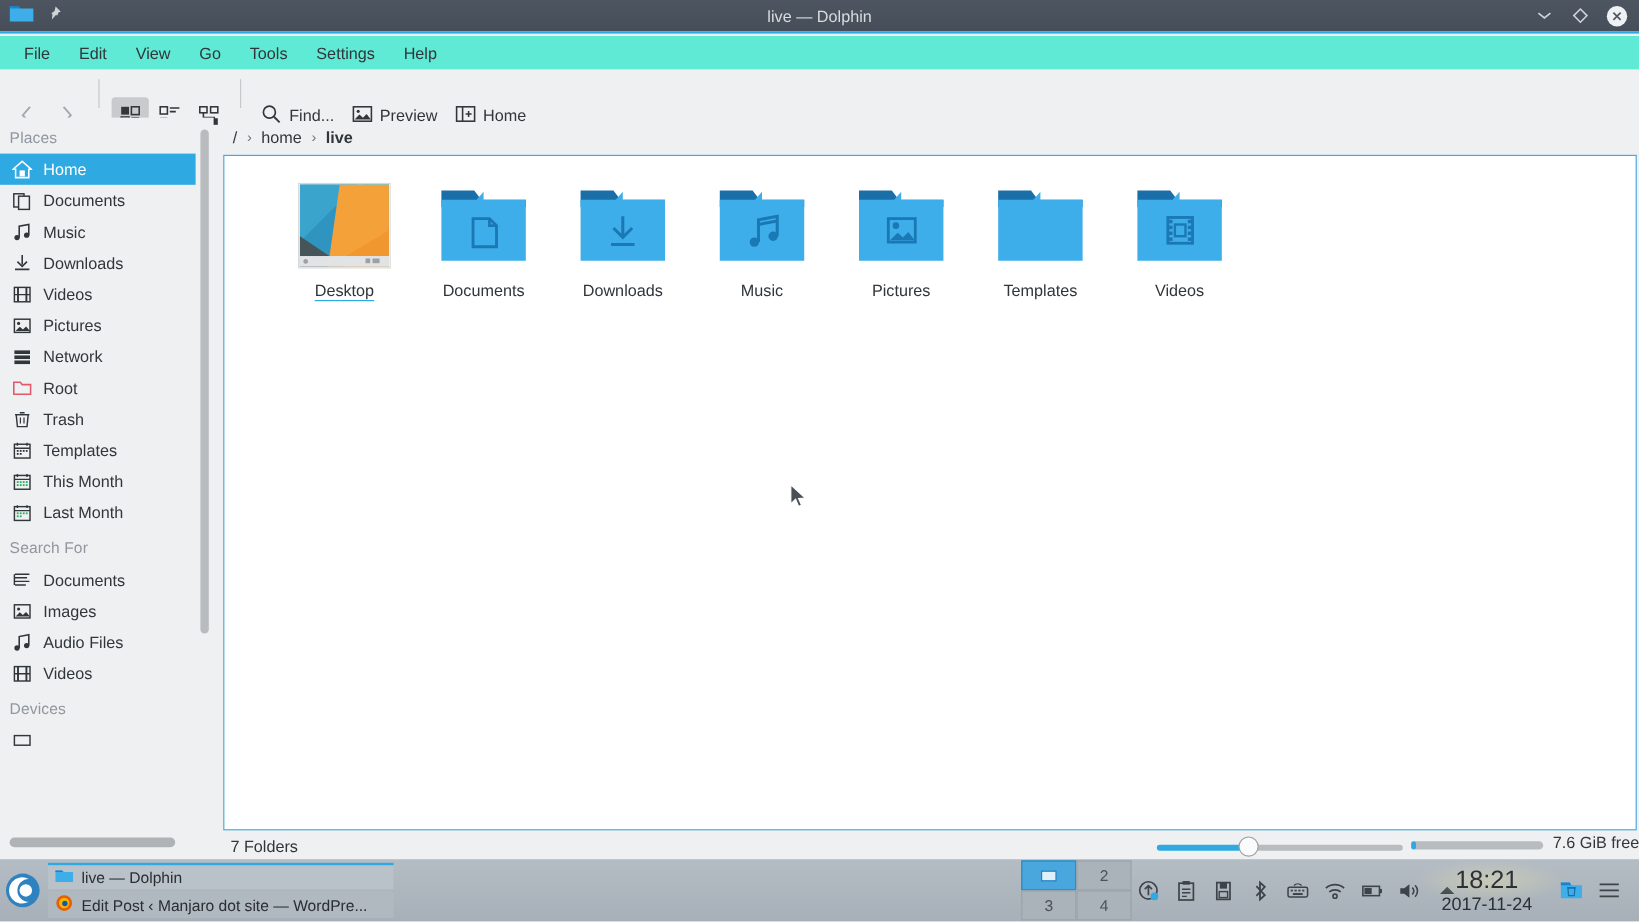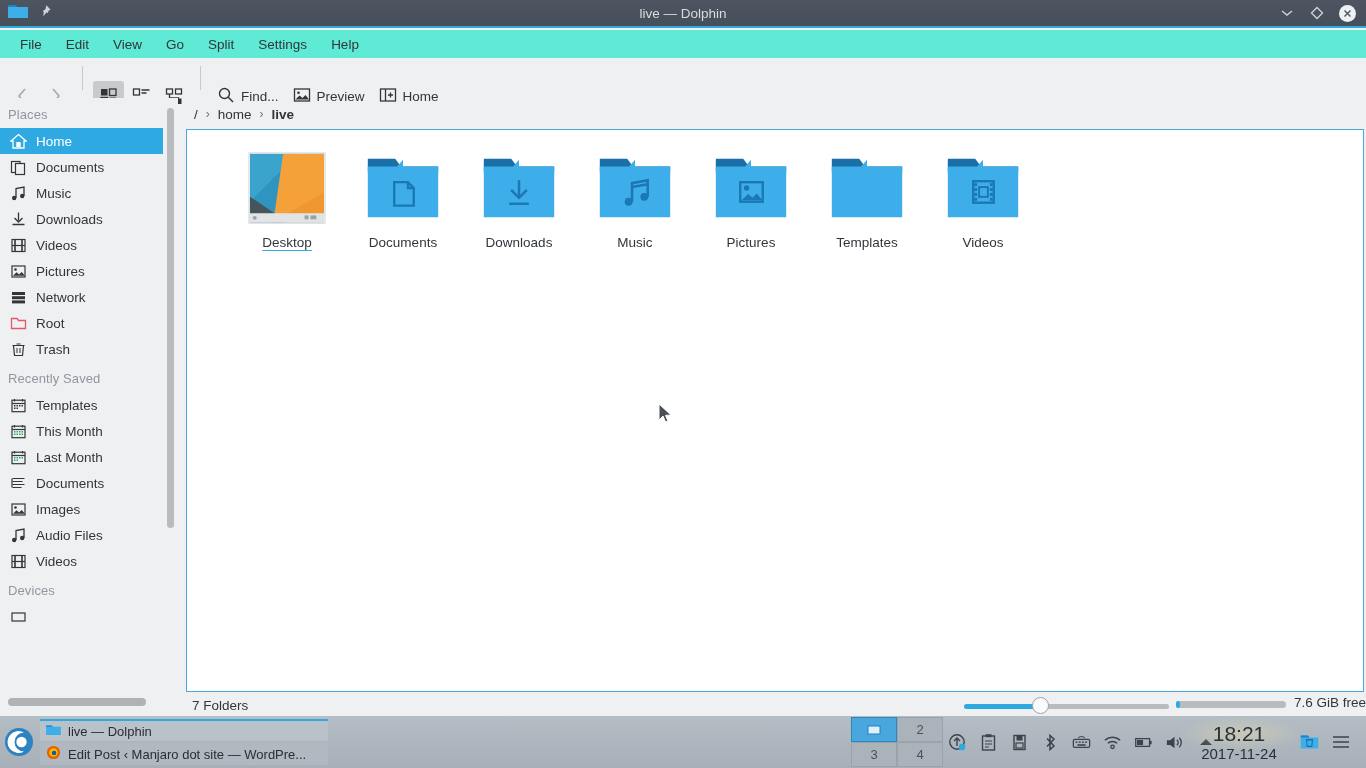--- a/index.html
+++ b/index.html
@@ -203,21 +203,21 @@
         </svg>
     </span>
   </div>
 </div>
 
 <div id="menubar">
   <div class="mi">File</div>
   <div class="mi">Edit</div>
   <div class="mi">View</div>
   <div class="mi">Go</div>
-  <div class="mi">Split</div>
+  <div class="mi">Tools</div>
   <div class="mi">Settings</div>
   <div class="mi">Help</div>
 </div>
 
 <div id="toolbar">
   <div class="tb-btn navbtn">
     <svg width="12" height="18" viewBox="0 0 12 18">
         <path d="M9 2L3 9l6 7" stroke="#a3a9af" stroke-width="1.6" fill="none"></path>
       </svg>
   </div>
@@ -365,21 +365,20 @@
     <span class="sb-ico">
       <svg width="17" height="17" viewBox="0 0 17 17">
           <path d="M3.5 4.5h10l-1 10h-8z" fill="none" stroke="#31363b" stroke-width="1.2"></path>
           <path d="M2.5 4.5h12M6.5 3h4" stroke="#31363b" stroke-width="1.2"></path>
           <path d="M7 7v5M10 7v5" stroke="#31363b" stroke-width="1"></path>
         </svg>
     </span>
     <span>Trash</span>
   </div>
 
-  <div class="sb-head">Recently Saved</div>
   <div class="sb-item">
     <span class="sb-ico">
       <svg width="17" height="17" viewBox="0 0 17 17">
           <rect x="2" y="3.2" width="13" height="11.5" fill="none" stroke="#31363b" stroke-width="1.2"></rect>
           <path d="M2 6.5h13" stroke="#31363b" stroke-width="1.2"></path>
           <path d="M4.5 2v2.4M12.5 2v2.4" stroke="#31363b" stroke-width="1.2"></path>
           <g fill="#31363b">
             <rect x="4" y="8" width="1.5" height="1.5"></rect>
             <rect x="6.5" y="8" width="1.5" height="1.5"></rect>
             <rect x="9" y="8" width="1.5" height="1.5"></rect>
@@ -423,20 +422,21 @@
             <rect x="9" y="8" width="1.5" height="1.5"></rect>
             <rect x="11.5" y="8" width="1.5" height="1.5"></rect>
             <rect x="4" y="10.5" width="1.5" height="1.5"></rect>
             <rect x="6.5" y="10.5" width="1.5" height="1.5"></rect>
           </g>
         </svg>
     </span>
     <span>Last Month</span>
   </div>
 
+  <div class="sb-head">Search For</div>
   <div class="sb-item">
     <span class="sb-ico">
       <svg width="17" height="17" viewBox="0 0 17 17">
           <path d="M2.5 3.5h12M2.5 6.5h10M2.5 9.5h12M2.5 12.5h9" stroke="#31363b" stroke-width="1.2"></path>
           <path d="M2 3.5v9" stroke="#31363b" stroke-width="1.2"></path>
         </svg>
     </span>
     <span>Documents</span>
   </div>
   <div class="sb-item">

